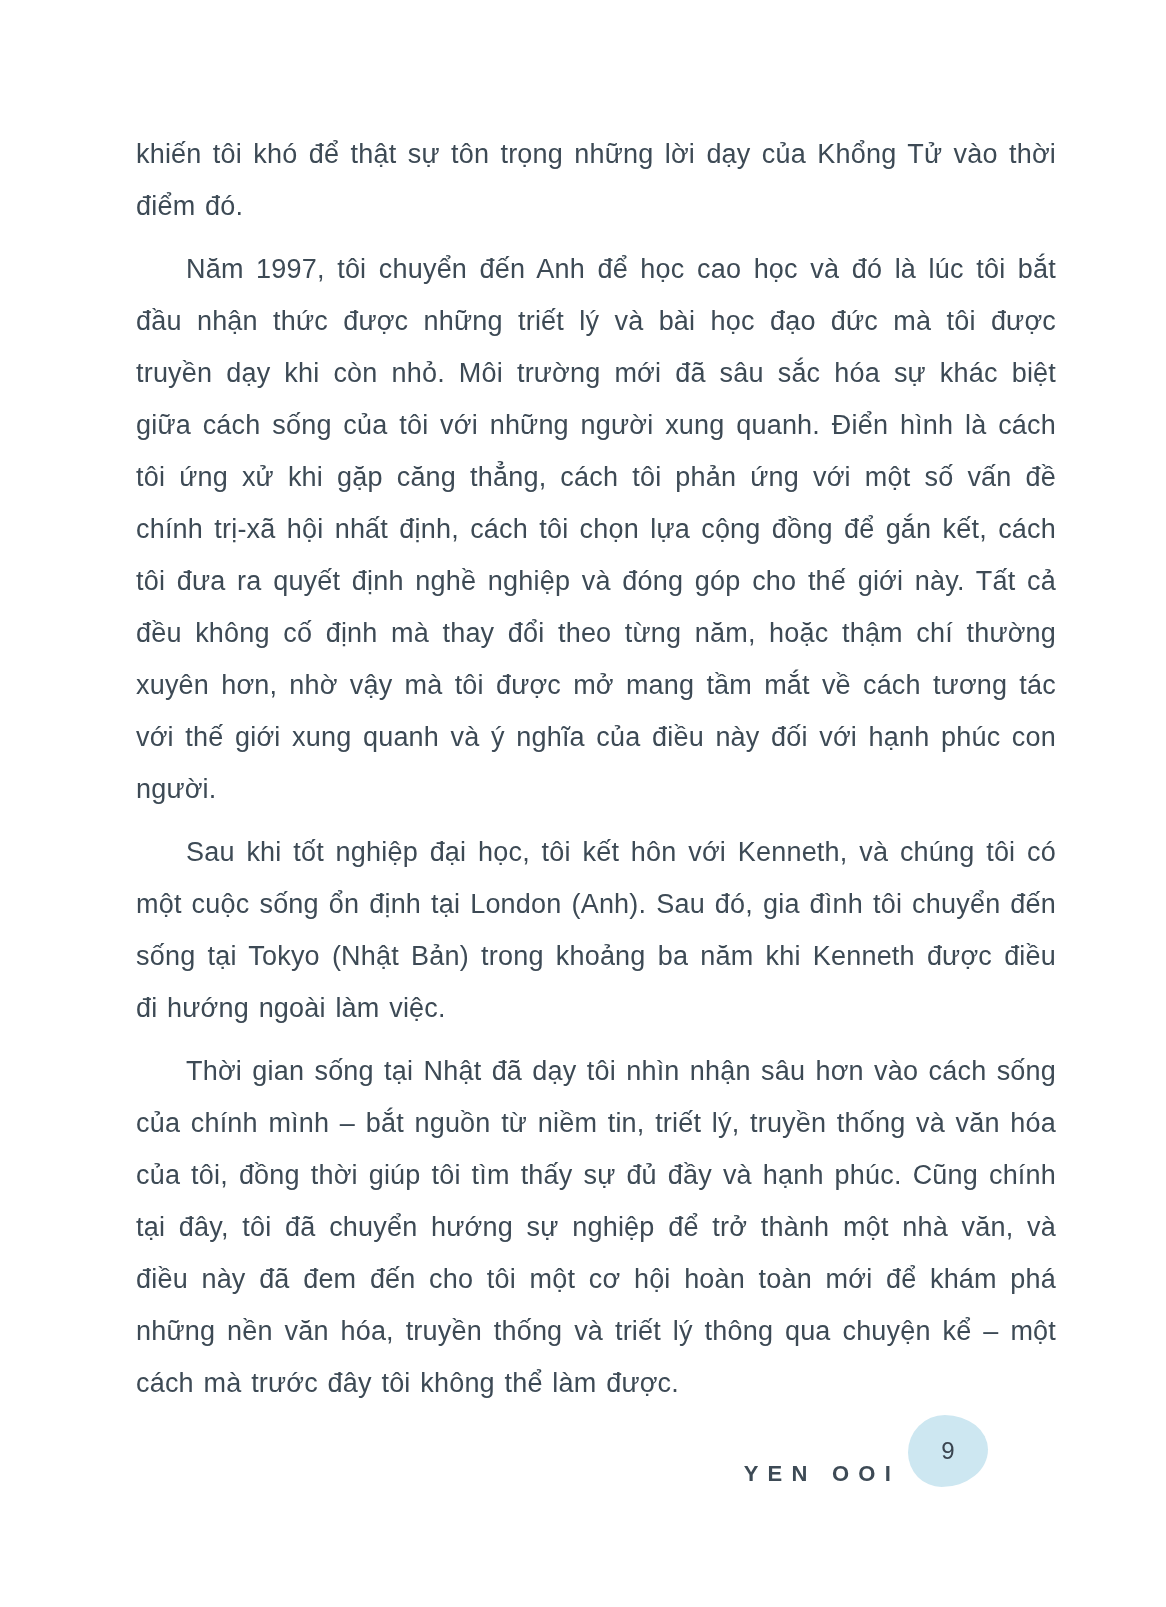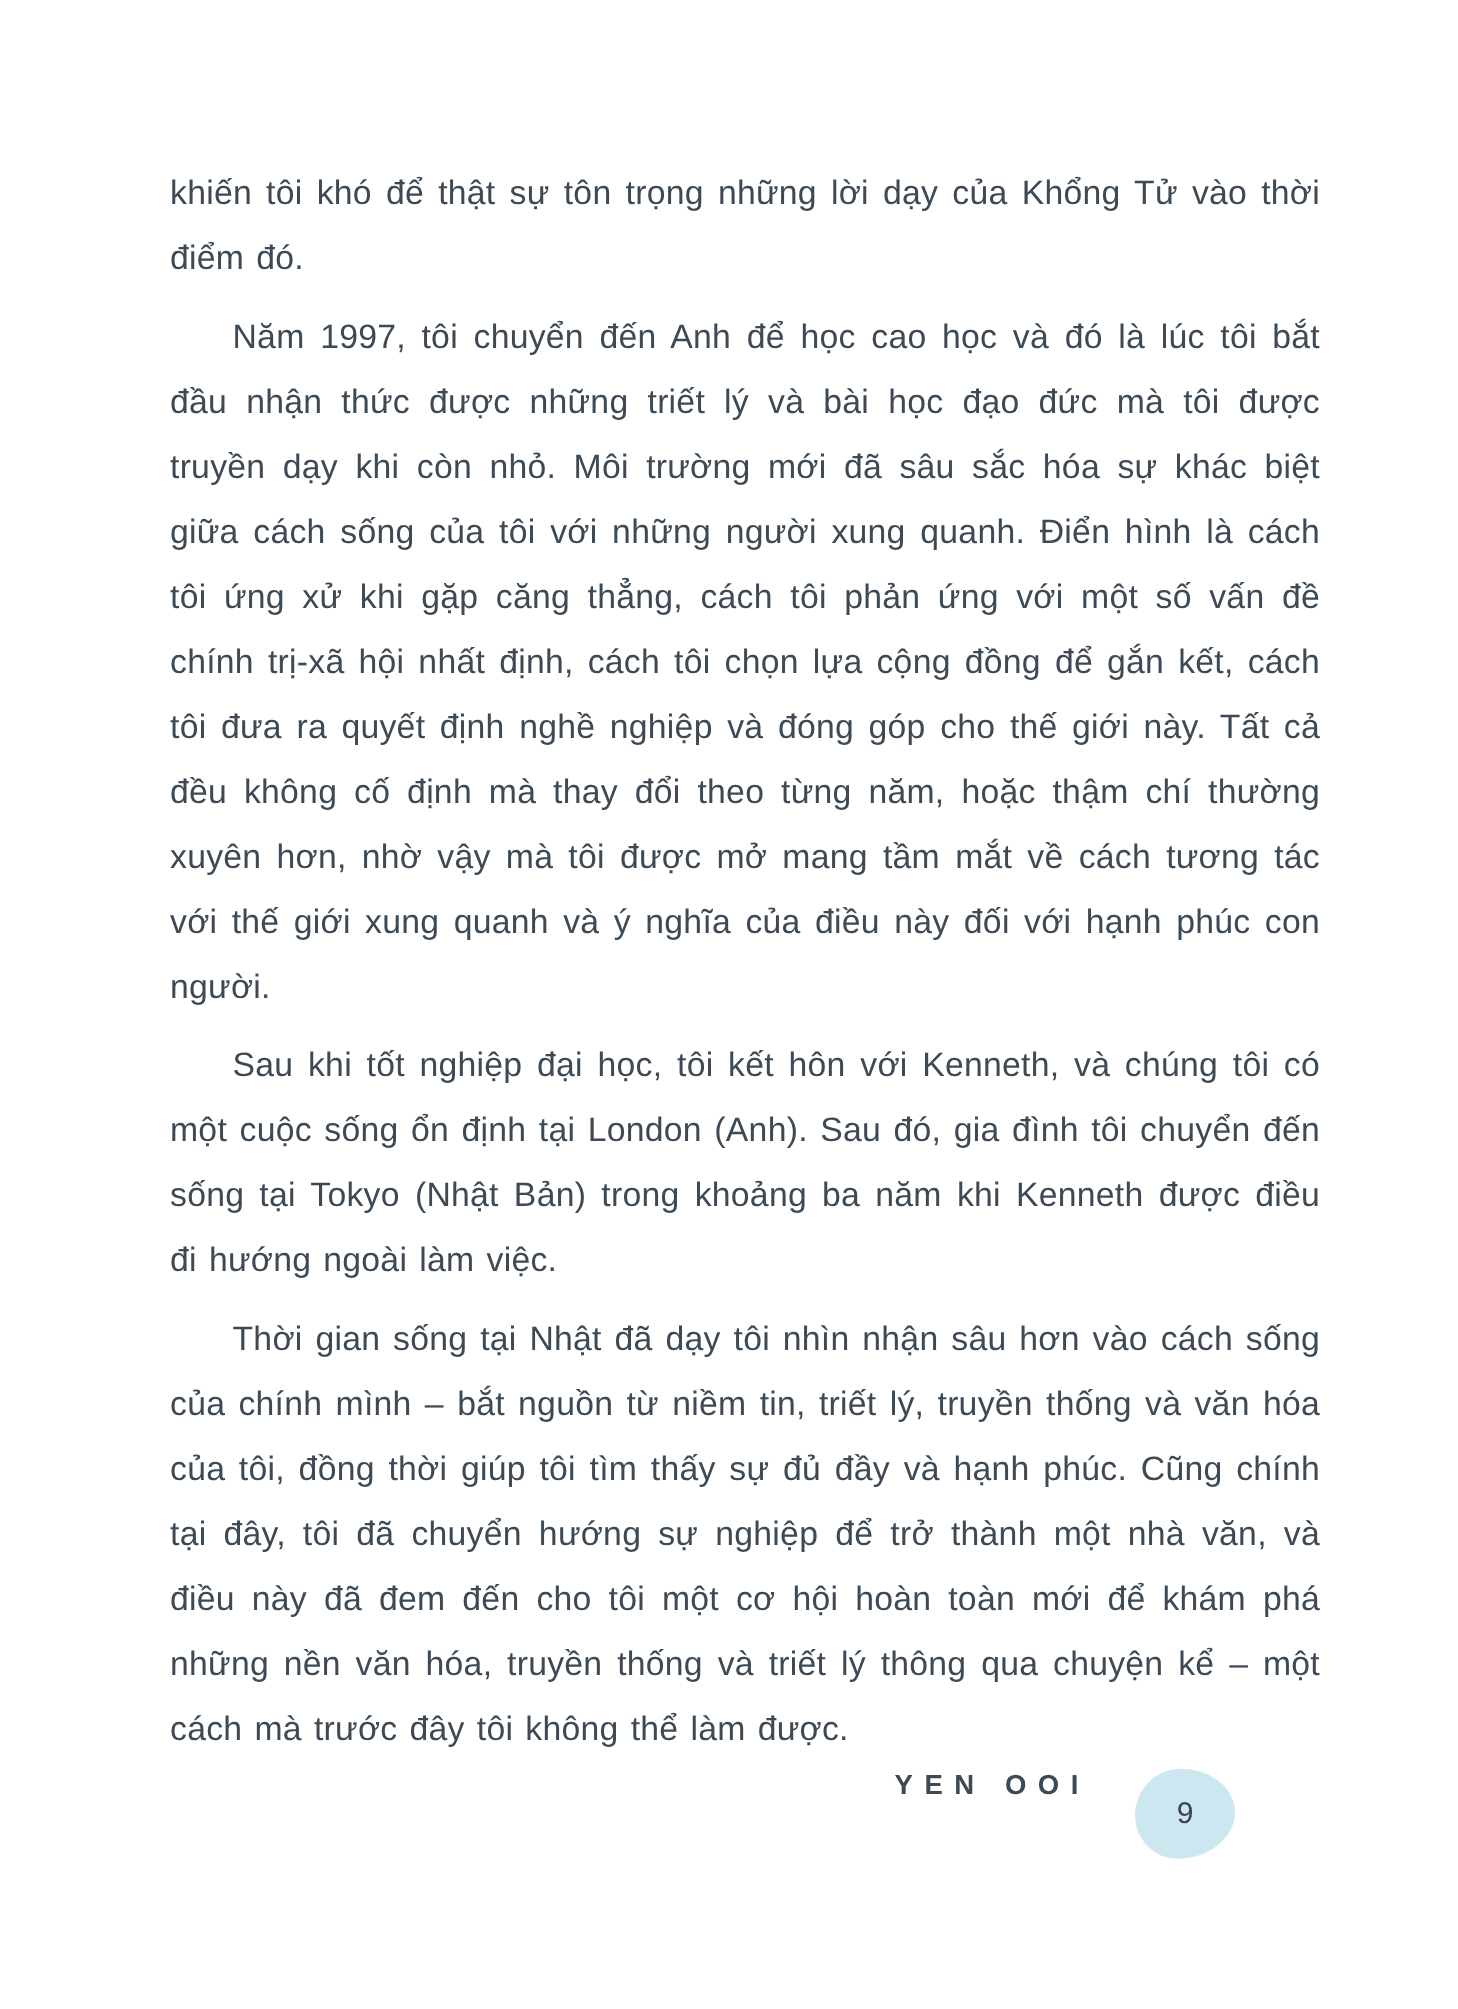--- a/index.html
+++ b/index.html
@@ -33,22 +33,22 @@
     color: #3d4a55;
   }
   .body-text p.indent {
     text-indent: 50px;
   }
   .footer {
     position: absolute;
     right: 178px;
     bottom: 120px;
     display: flex;
-    align-items: flex-start;
-    gap: 36px;
+    align-items: flex-end;
+    gap: 8px;
   }
   .author {
     font-size: 22px;
     font-weight: bold;
     letter-spacing: 0.42em;
     color: #3d4a55;
     white-space: nowrap;
   }
   .page-number-badge {
     width: 80px;

